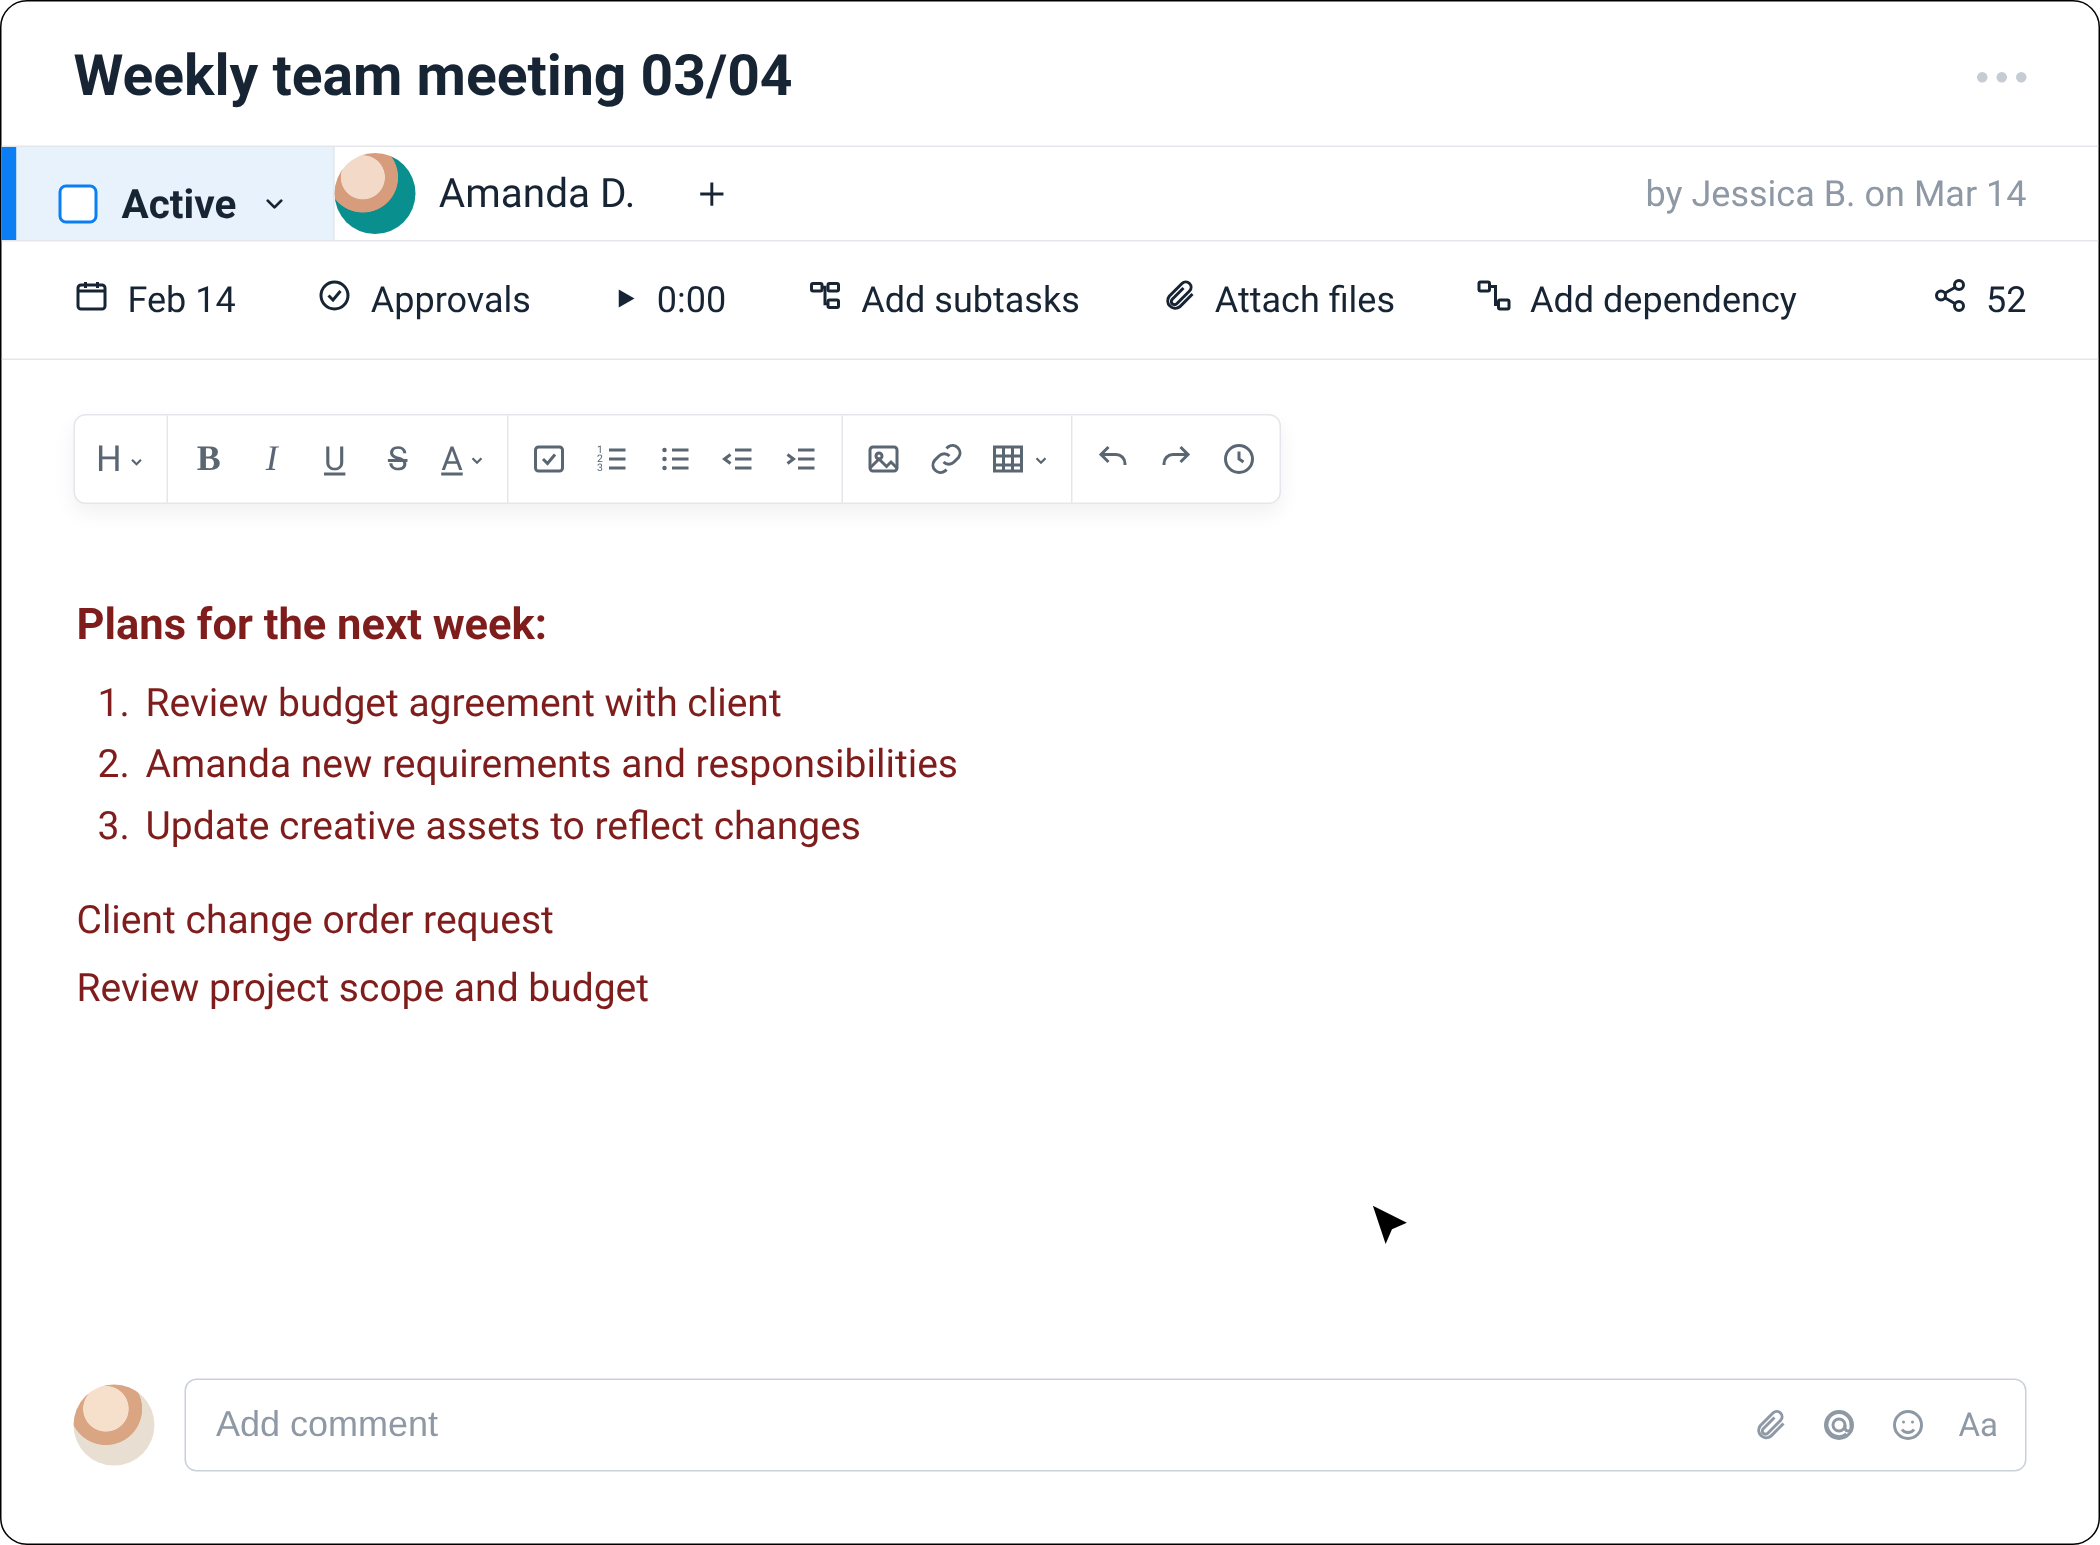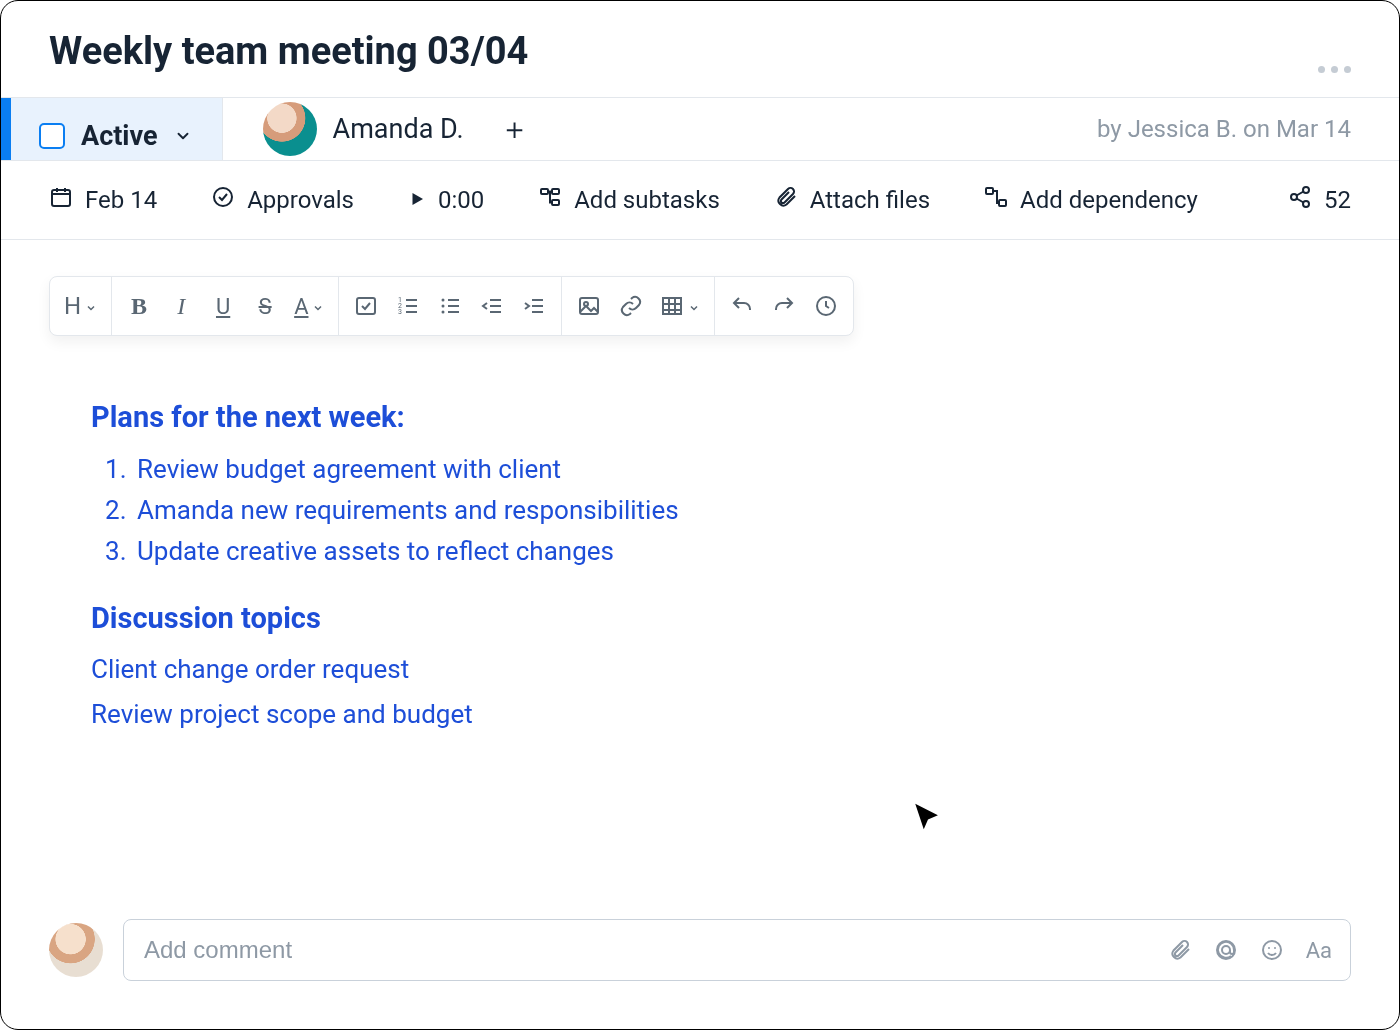--- a/index.html
+++ b/index.html
@@ -22,21 +22,21 @@
     height: 1030px;
     overflow: hidden;
     border: 1px solid #000;
     border-radius: 18px;
     position: relative;
   }
 
   
   .header {
     display: flex;
-    align-items: flex-end;
+    align-items: center;
     justify-content: space-between;
     padding: 28px 48px 24px 48px;
     border-bottom: 1px solid var(--border);
   }
   .title {
     font-size: 38px;
     font-weight: 700;
   }
   .more-dots {
     display: flex;
@@ -76,21 +76,20 @@
   .status-label {
     font-size: 27px;
     font-weight: 700;
   }
   .status-caret svg { width: 18px; height: 18px; display:block; }
 
   .assignee {
     display: flex;
     align-items: center;
     gap: 16px;
-    padding-left: 40px;
   }
   .avatar {
     width: 54px; height: 54px; border-radius: 50%;
     background: radial-gradient(circle at 35% 30%, #f3d9c7 0 28%, #d69c7b 29% 45%, #0a8f8f 46% 100%);
     flex: none;
   }
   .assignee-name { font-size: 27px; color: var(--text-dark); }
   .add-assignee {
     margin-left: 20px;
     font-size: 30px;
@@ -165,22 +164,21 @@
   .rt-i { font-style: italic; font-family: Georgia, serif; font-size:24px;}
   .rt-u { text-decoration: underline; font-size:22px;}
   .rt-s { text-decoration: line-through; font-size:22px;}
   .rt-a { text-decoration: underline; font-size:22px;}
 
   
   .doc {
     padding: 34px 2px 0 2px;
     font-size: 26px;
     line-height: 1.5;
-    color: #1d4ed8;
-    margin-left: 40px;
+    color: #7f1d1d;
   }
   .doc h3 {
     font-size: 29px;
     font-weight: 700;
     margin: 26px 0 10px 0;
   }
   .doc ol {
     margin: 8px 0 24px 0;
     padding-left: 42px;
   }
@@ -430,21 +428,20 @@
     </div>
   </div>
 
   <div class="doc">
     <h3>Plans for the next week:</h3>
     <ol>
       <li>Review budget agreement with client</li>
       <li>Amanda new requirements and responsibilities</li>
       <li>Update creative assets to reflect changes</li>
     </ol>
-    <h3>Discussion topics</h3>
     <p>Client change order request</p>
     <p>Review project scope and budget</p>
   </div>
 </div>
 
 <div class="cursor">
   <svg viewBox="0 0 24 24">
       <path d="M3 2l6 18 3-7 7-3z"></path>
     </svg>
 </div>

